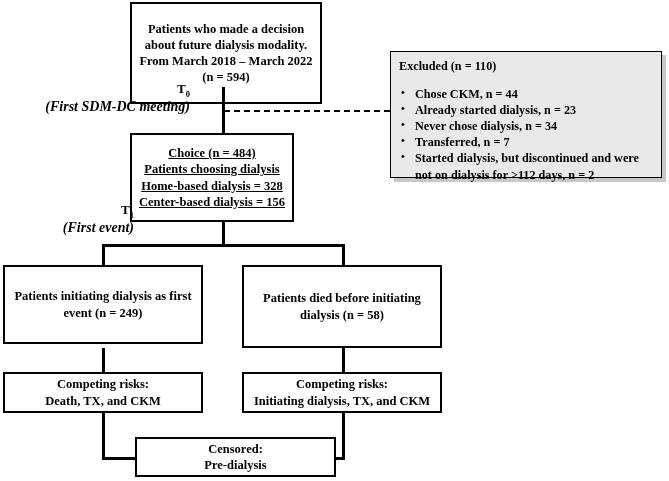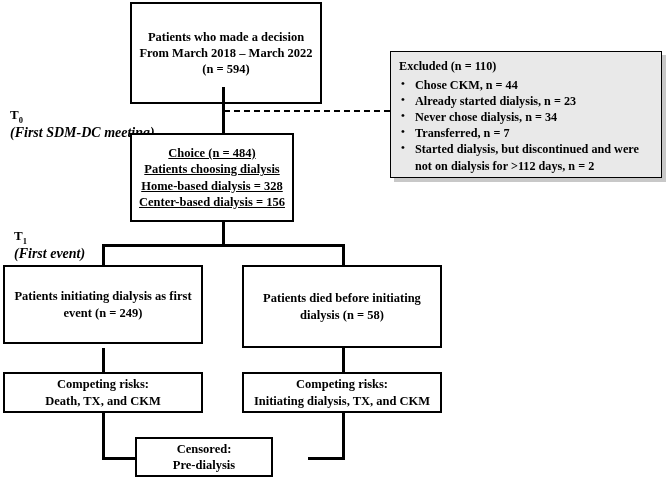--- a/index.html
+++ b/index.html
@@ -32,26 +32,25 @@
   }
   .box .inner { width: 100%; }
   .line {
     position: absolute;
     background: #000000;
   }
   .vline { width: 3px; }
   .hline { height: 3px; }
   .label {
     position: absolute;
-    text-align: left;
+    text-align: right;
     font-size: 12.5px;
     font-weight: bold;
     line-height: 1.15;
     white-space: nowrap;
-    margin-top: 26px;
   }
   .label .tname { font-size: 13px; }
   .label sub { font-size: 8.5px; }
   .label .sublabel { font-size: 14px; font-weight: bold; font-style: italic; }
 
   
   .dashed {
     position: absolute;
     height: 0;
     border-top: 2px dashed #000000;
@@ -67,21 +66,21 @@
     box-sizing: border-box;
     border: 1.5px solid #000000;
     background: #e9e9e9;
     box-shadow: 4px 4px 0 0 #c8c8c8;
     padding: 6px 8px 4px 8px;
     font-size: 12.2px;
     line-height: 1.32;
     font-weight: bold;
     text-align: left;
   }
-  #excluded-box .ex-title { margin: 0 0 3px 0; }
+  #excluded-box .ex-title { margin: 0 0 12px 0; }
   #excluded-box ul {
     list-style: none;
     margin: 0;
     padding: 0;
   }
   #excluded-box li {
     position: relative;
     padding-left: 16px;
     margin: 0;
   }
@@ -99,20 +98,21 @@
   .bold-strong { font-weight: bold; }
 </style>
 </head>
 <body>
 
 <div id="canvas">
 
   <div class="box" id="cohort-box" style="left:130px; top:2px; width:192px; height:102px;">
     <div class="inner">
       <span class="l1">Patients who made a decision</span>
+      <span class="l2">about future dialysis modality.</span>
       <span class="l3">From March 2018 – March 2022</span>
       <span class="l4">(n = 594)</span>
     </div>
   </div>
 
   <div class="line vline" id="conn-cohort-choice" style="left:222px; top:87px; height:46px;"></div>
 
   <div class="dashed" id="conn-dashed" style="left:224px; top:110px; width:166px;"></div>
 
   <div id="excluded-box">
@@ -196,20 +196,20 @@
       <span class="l2">Initiating dialysis, TX, and CKM</span>
     </div>
   </div>
 
   <div class="line vline" style="left:102px; top:413px; height:47px;"></div>
   <div class="line hline" style="left:102px; top:457px; width:36px;"></div>
 
   <div class="line vline" style="left:342px; top:413px; height:47px;"></div>
   <div class="line hline" style="left:308px; top:457px; width:37px;"></div>
 
-  <div class="box" id="censored-box" style="left:135px; top:437px; width:138px; height:40px;">
+  <div class="box" id="censored-box" style="left:135px; top:437px; width:201px; height:40px;">
     <div class="inner">
       <span class="l1">Censored:</span>
       <span class="l2">Pre-dialysis</span>
     </div>
   </div>
 
 </div>
 
 </body></html>

